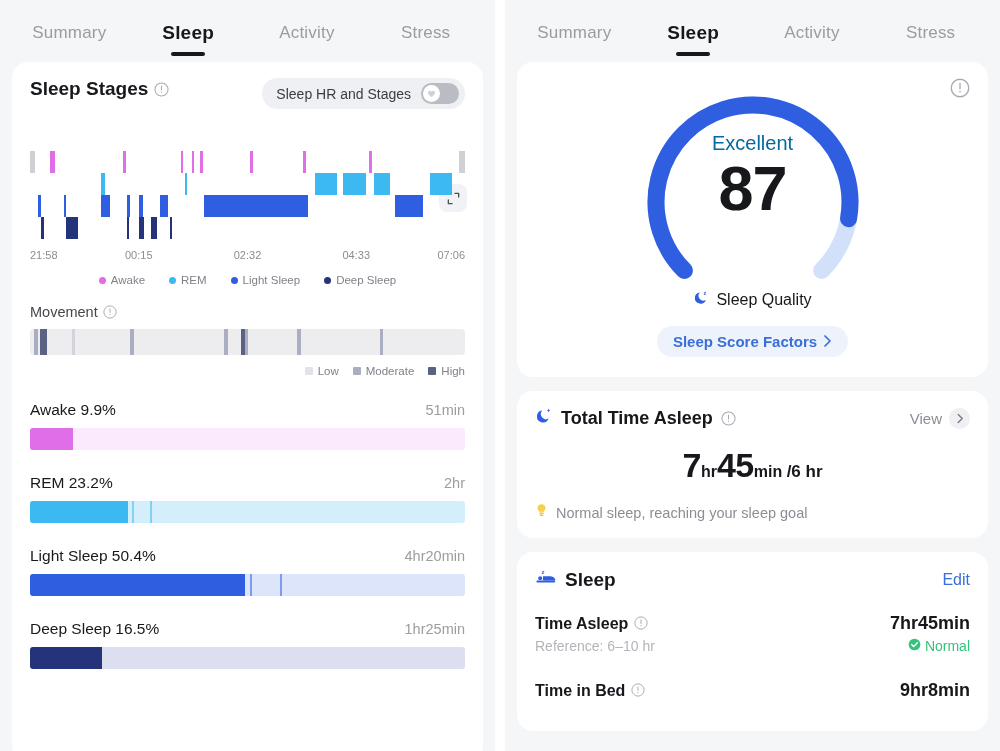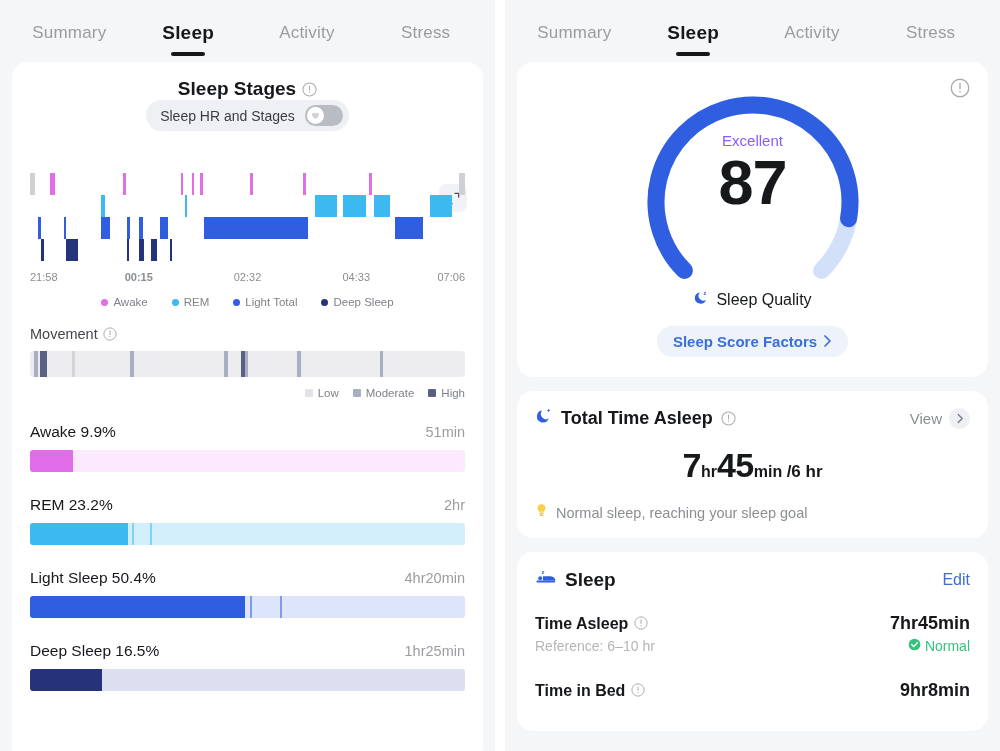--- a/index.html
+++ b/index.html
@@ -33,21 +33,21 @@
   }
 
   
   .card {
     background: #ffffff; border-radius: 16px; margin: 0 12px 14px 12px;
     position: relative;
   }
   .card-pad { padding: 16px 18px; }
 
   
-  .row-between { display: flex; align-items: center; justify-content: space-between; flex-direction: column; }
+  .row-between { display: flex; align-items: flex-start; justify-content: space-between; }
   .card-title { font-size: 19px; font-weight: bold; color: #16181c; display: flex; align-items: center; gap: 6px;}
   .info-ic { display:inline-block; width: 15px; height: 15px; }
   .info-ic svg { display:block; }
 
   .pill-toggle {
     display: flex; align-items: center; gap: 10px;
     background: #eef0f3; border-radius: 16px; padding: 5px 6px 5px 14px;
   }
   .pill-toggle .lbl { font-size: 14px; color: #3b3d42; }
   .switch { width: 38px; height: 21px; border-radius: 11px; background: #b9bcc2; position: relative; }
@@ -98,21 +98,21 @@
   }
   .stage-fill { position: absolute; left: 0; top: 0; height: 100%; }
   .stage-tick { position: absolute; top: 0; height: 100%; width: 2px; }
 
   
   .ring-card { padding: 18px 0 20px 0; }
   .ring-wrap { position: relative; width: 260px; height: 232px; margin: 4px auto 0 auto; }
   .ring-center {
     position: absolute; left: 0; right: 0; top: 48px; text-align: center;
   }
-  .ring-label { font-size: 15px; color: #8b5cf6; }
+  .ring-label { font-size: 20px; color: #0369a1; }
   .ring-score { font-size: 63px; font-weight: bold; color: #16181c; line-height: 1.05; letter-spacing: -1px; }
   .ring-bottom {
     position: absolute; left: 0; right: 0; bottom: 6px;
     display: flex; align-items: center; justify-content: center; gap: 6px;
     font-size: 16px; color: #16181c;
   }
   .sleepfactors {
     display: inline-flex; align-items: center; gap: 6px;
     background: #eef2fb; color: #3a6fd8; font-size: 15px; font-weight: bold;
     border-radius: 16px; padding: 7px 16px; margin: 10px auto 0 auto;
@@ -219,37 +219,37 @@
             <div class="hblock" style="left: 65.4412%; width: 5.14706%; top: 22px; height: 22px; background: rgb(59, 185, 240);"></div>
             <div class="hblock" style="left: 72.0588%; width: 5.14706%; top: 22px; height: 22px; background: rgb(59, 185, 240);"></div>
             <div class="hblock" style="left: 77.9412%; width: 0.661765%; top: 0px; height: 22px; background: rgb(224, 110, 232);"></div>
             <div class="hblock" style="left: 79.0441%; width: 3.67647%; top: 22px; height: 22px; background: rgb(59, 185, 240);"></div>
             <div class="hblock" style="left: 83.8235%; width: 6.61765%; top: 44px; height: 22px; background: rgb(47, 95, 224);"></div>
             <div class="hblock" style="left: 91.9118%; width: 5.14706%; top: 22px; height: 22px; background: rgb(59, 185, 240);"></div>
             <div class="hblock" style="left: 98.5294%; width: 1.47059%; top: 0px; height: 22px; background: rgb(207, 208, 211);"></div>
           </div>
         <div class="axis" id="hypno-axis">
             <span style="left: 0%; transform: translateX(0px);">21:58</span>
-            <span style="left: 25%; transform: translateX(-50%); font-weight: bold;">00:15</span>
+            <span style="left: 25%; transform: translateX(-50%);">00:15</span>
             <span style="left: 50%; transform: translateX(-50%);">02:32</span>
             <span style="left: 75%; transform: translateX(-50%);">04:33</span>
             <span style="left: 100%; transform: translateX(-100%);">07:06</span>
           </div>
         <div class="legend" id="stage-legend">
             <div class="legend-item">
               <span class="dot" style="background:#e06ee8"></span>
               <span>Awake</span>
             </div>
             <div class="legend-item">
               <span class="dot" style="background:#3bb9f0"></span>
               <span>REM</span>
             </div>
             <div class="legend-item">
               <span class="dot" style="background:#2f5fe0"></span>
-              <span>Light Total</span>
+              <span>Light Sleep</span>
             </div>
             <div class="legend-item">
               <span class="dot" style="background:#25337a"></span>
               <span>Deep Sleep</span>
             </div>
           </div>
       </div>
 
       <div style="margin-top:18px;">
         <div class="section-label">

